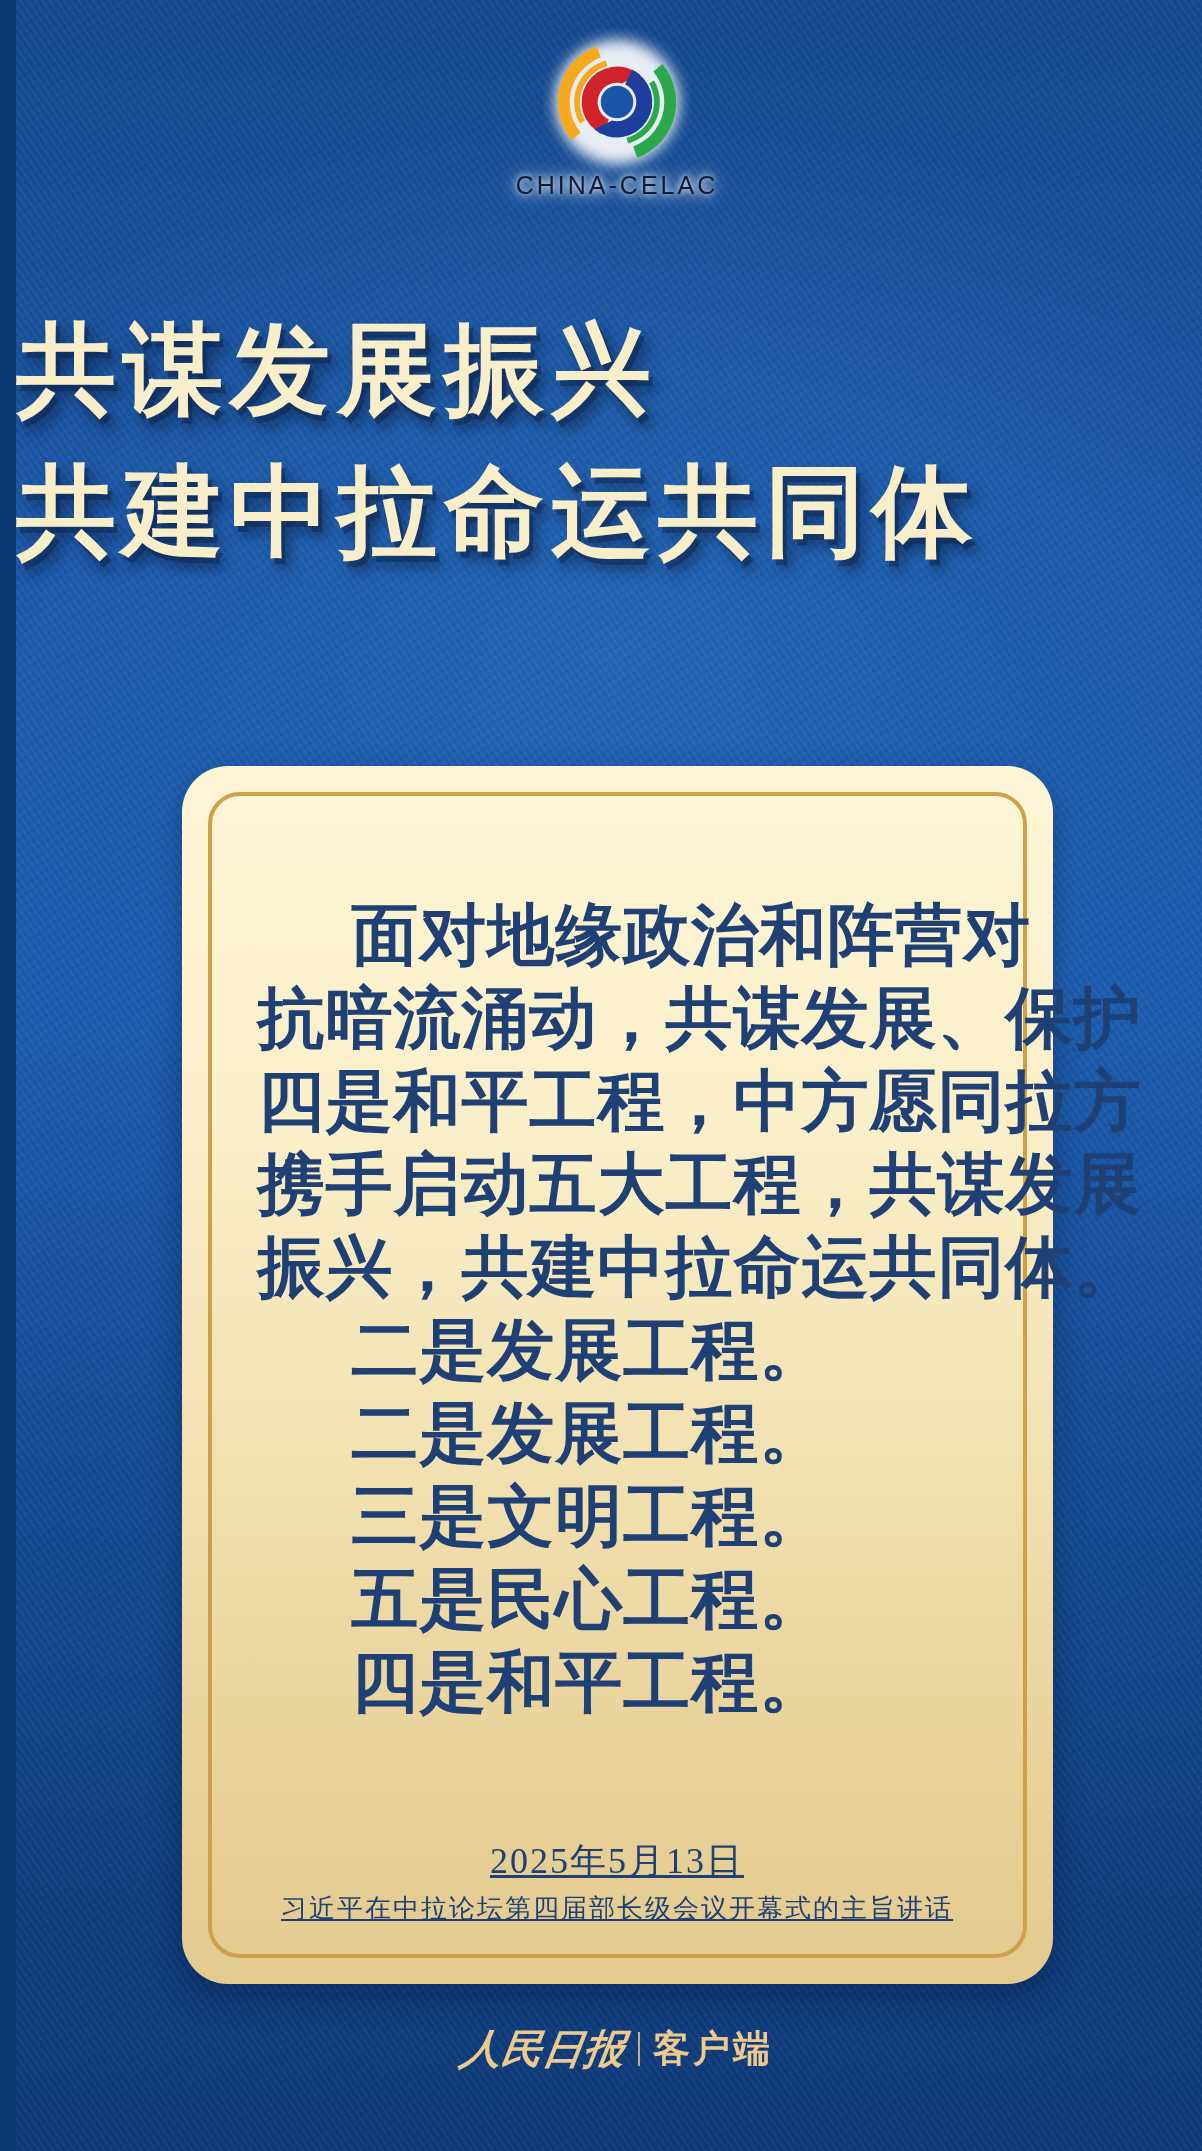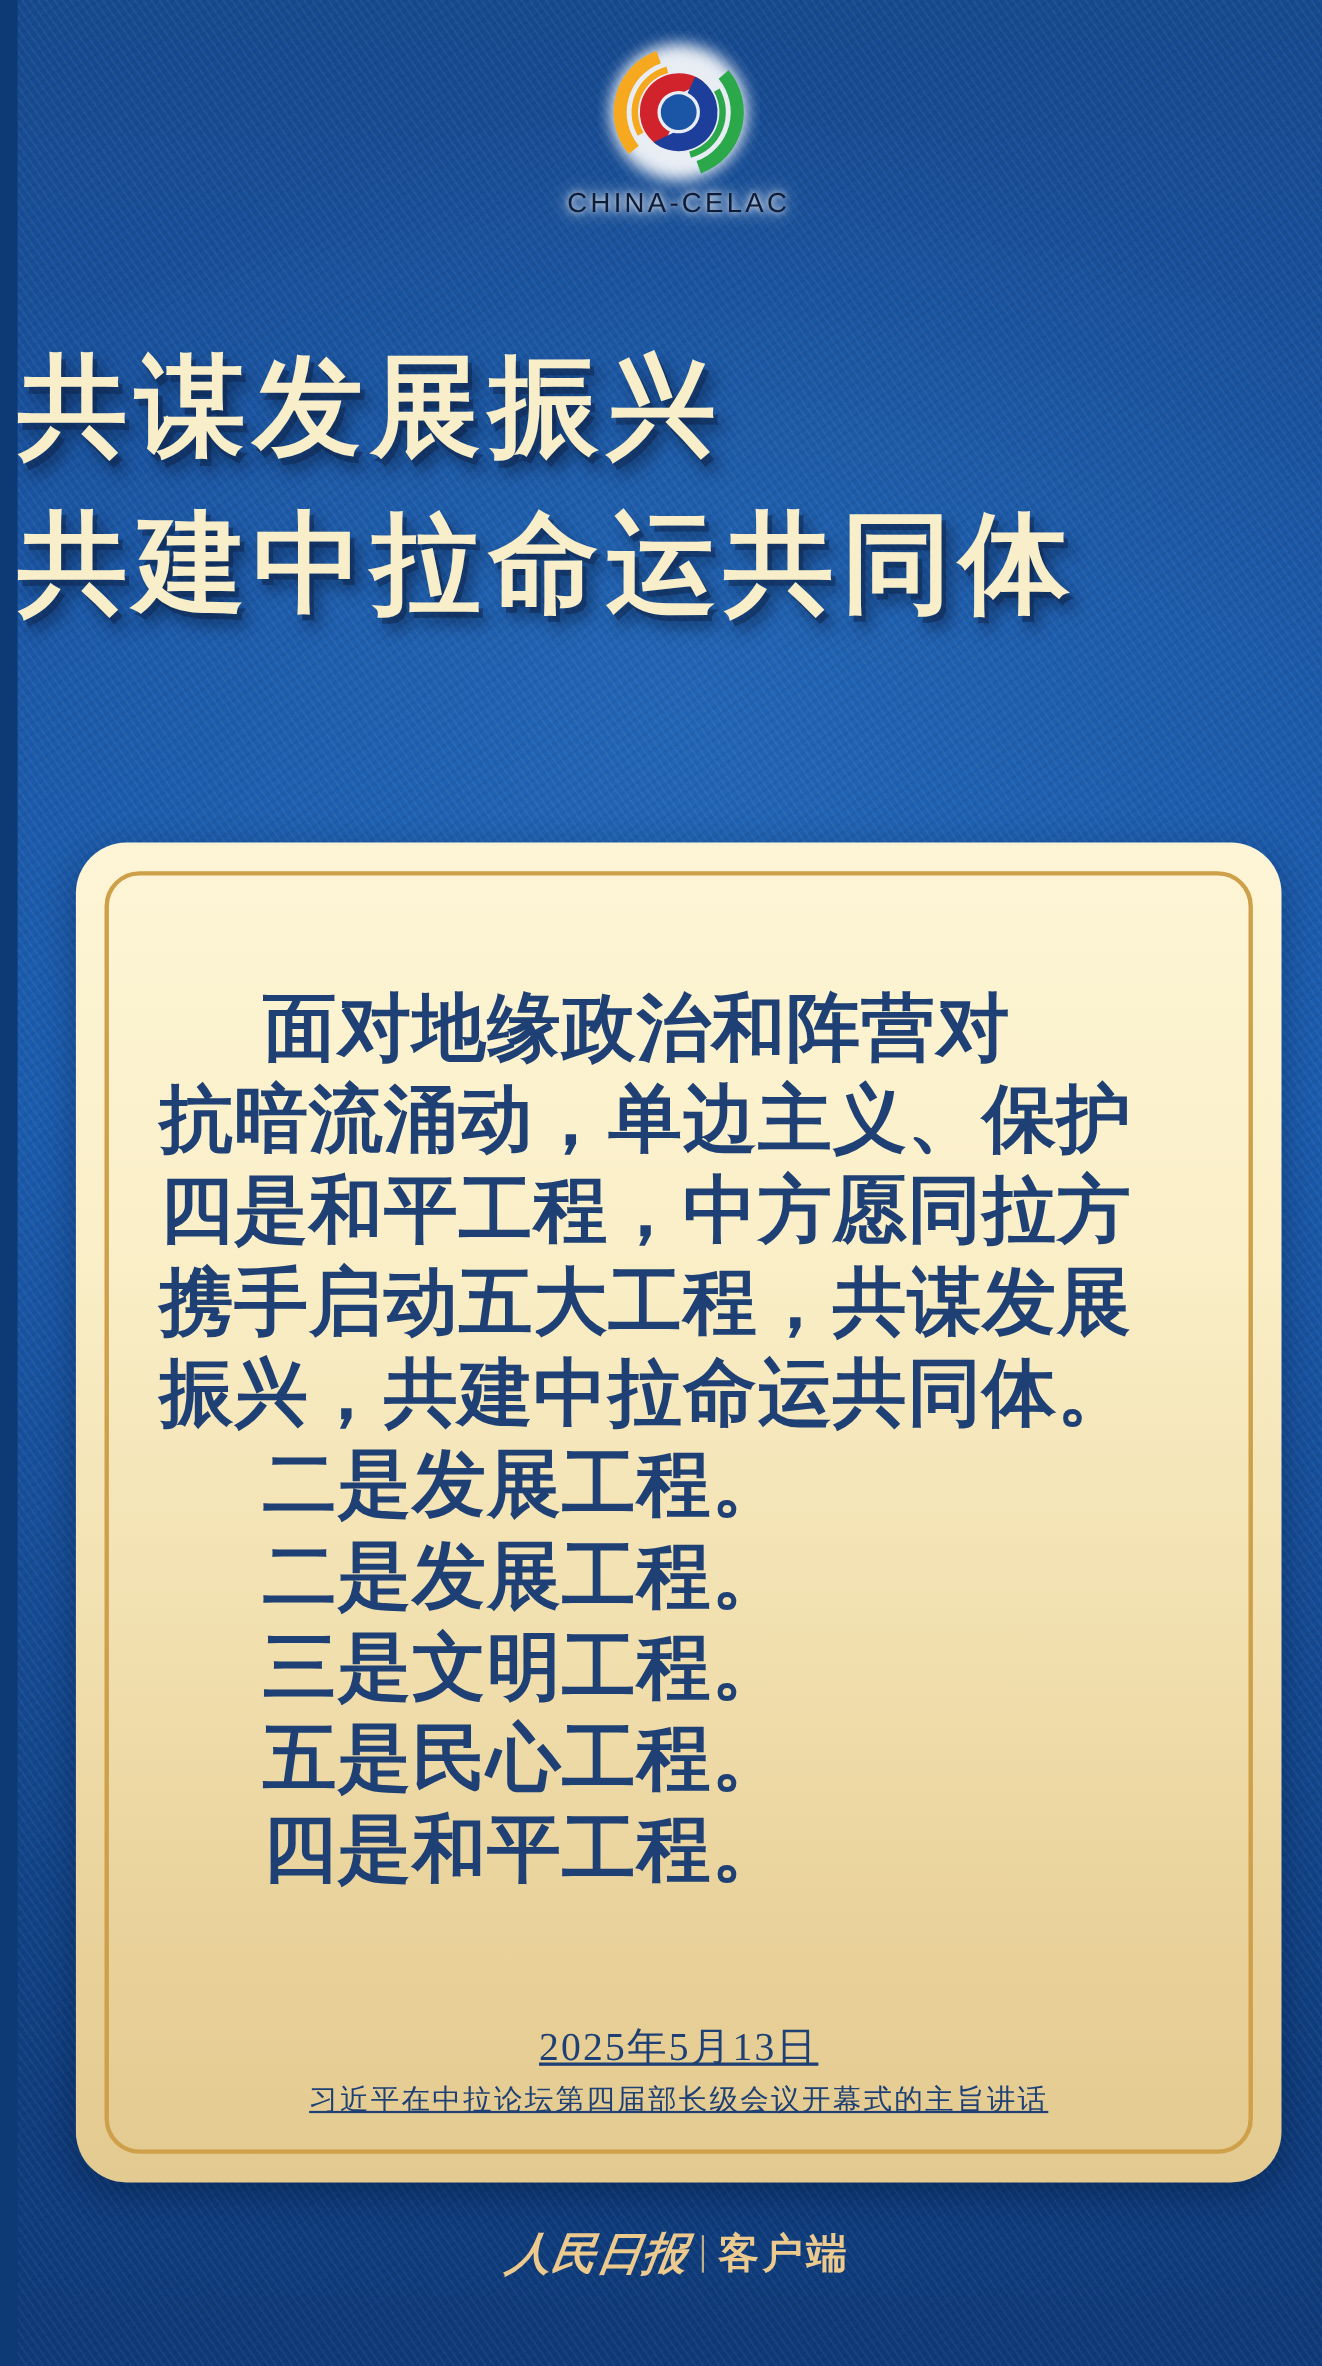--- a/index.html
+++ b/index.html
@@ -37,21 +37,21 @@
     margin-top:100px;text-align:left;
     font-size:100px;line-height:142px;font-weight:bold;
     letter-spacing:7px;color:#f8eec9;
     text-shadow:4px 6px 0 rgba(13,32,66,0.45), 8px 11px 14px rgba(4,18,44,0.5);
   }
 
   
   .card{
     position:relative;
     margin:182px auto 0;
-    width:1096px;height:1218px;
+    width:871px;height:1218px;
     border-radius:46px;
     background:linear-gradient(180deg,#fdf5d6 0%,#faefc8 30%,#f1dfae 60%,#e8d098 84%,#e3ca90 100%);
     box-shadow:0 10px 30px rgba(3,17,43,0.35);
   }
   .card-frame{
     position:absolute;inset:26px;
     border:4px solid #cfa04a;border-radius:32px;
     pointer-events:none;
   }
   .card-content{
@@ -119,21 +119,21 @@
 
     <div class="headline">
       <div>共谋发展振兴</div>
       <div>共建中拉命运共同体</div>
     </div>
 
     <div class="card">
       <div class="card-frame"></div>
       <div class="card-content">
         <div class="tline indent">面对地缘政治和阵营对</div>
-        <div class="tline">抗暗流涌动，单边主义、保护</div>
+        <div class="tline">抗暗流涌动，共谋发展、保护</div>
         <div class="tline">四是和平工程，中方愿同拉方</div>
         <div class="tline">携手启动五大工程，共谋发展</div>
         <div class="tline">振兴，共建中拉命运共同体。</div>
         <div class="tline indent">二是发展工程。</div>
         <div class="tline indent">二是发展工程。</div>
         <div class="tline indent">三是文明工程。</div>
         <div class="tline indent">五是民心工程。</div>
         <div class="tline indent">四是和平工程。</div>
         <div class="card-meta">
           <div class="meta-date">2025年5月13日</div>

